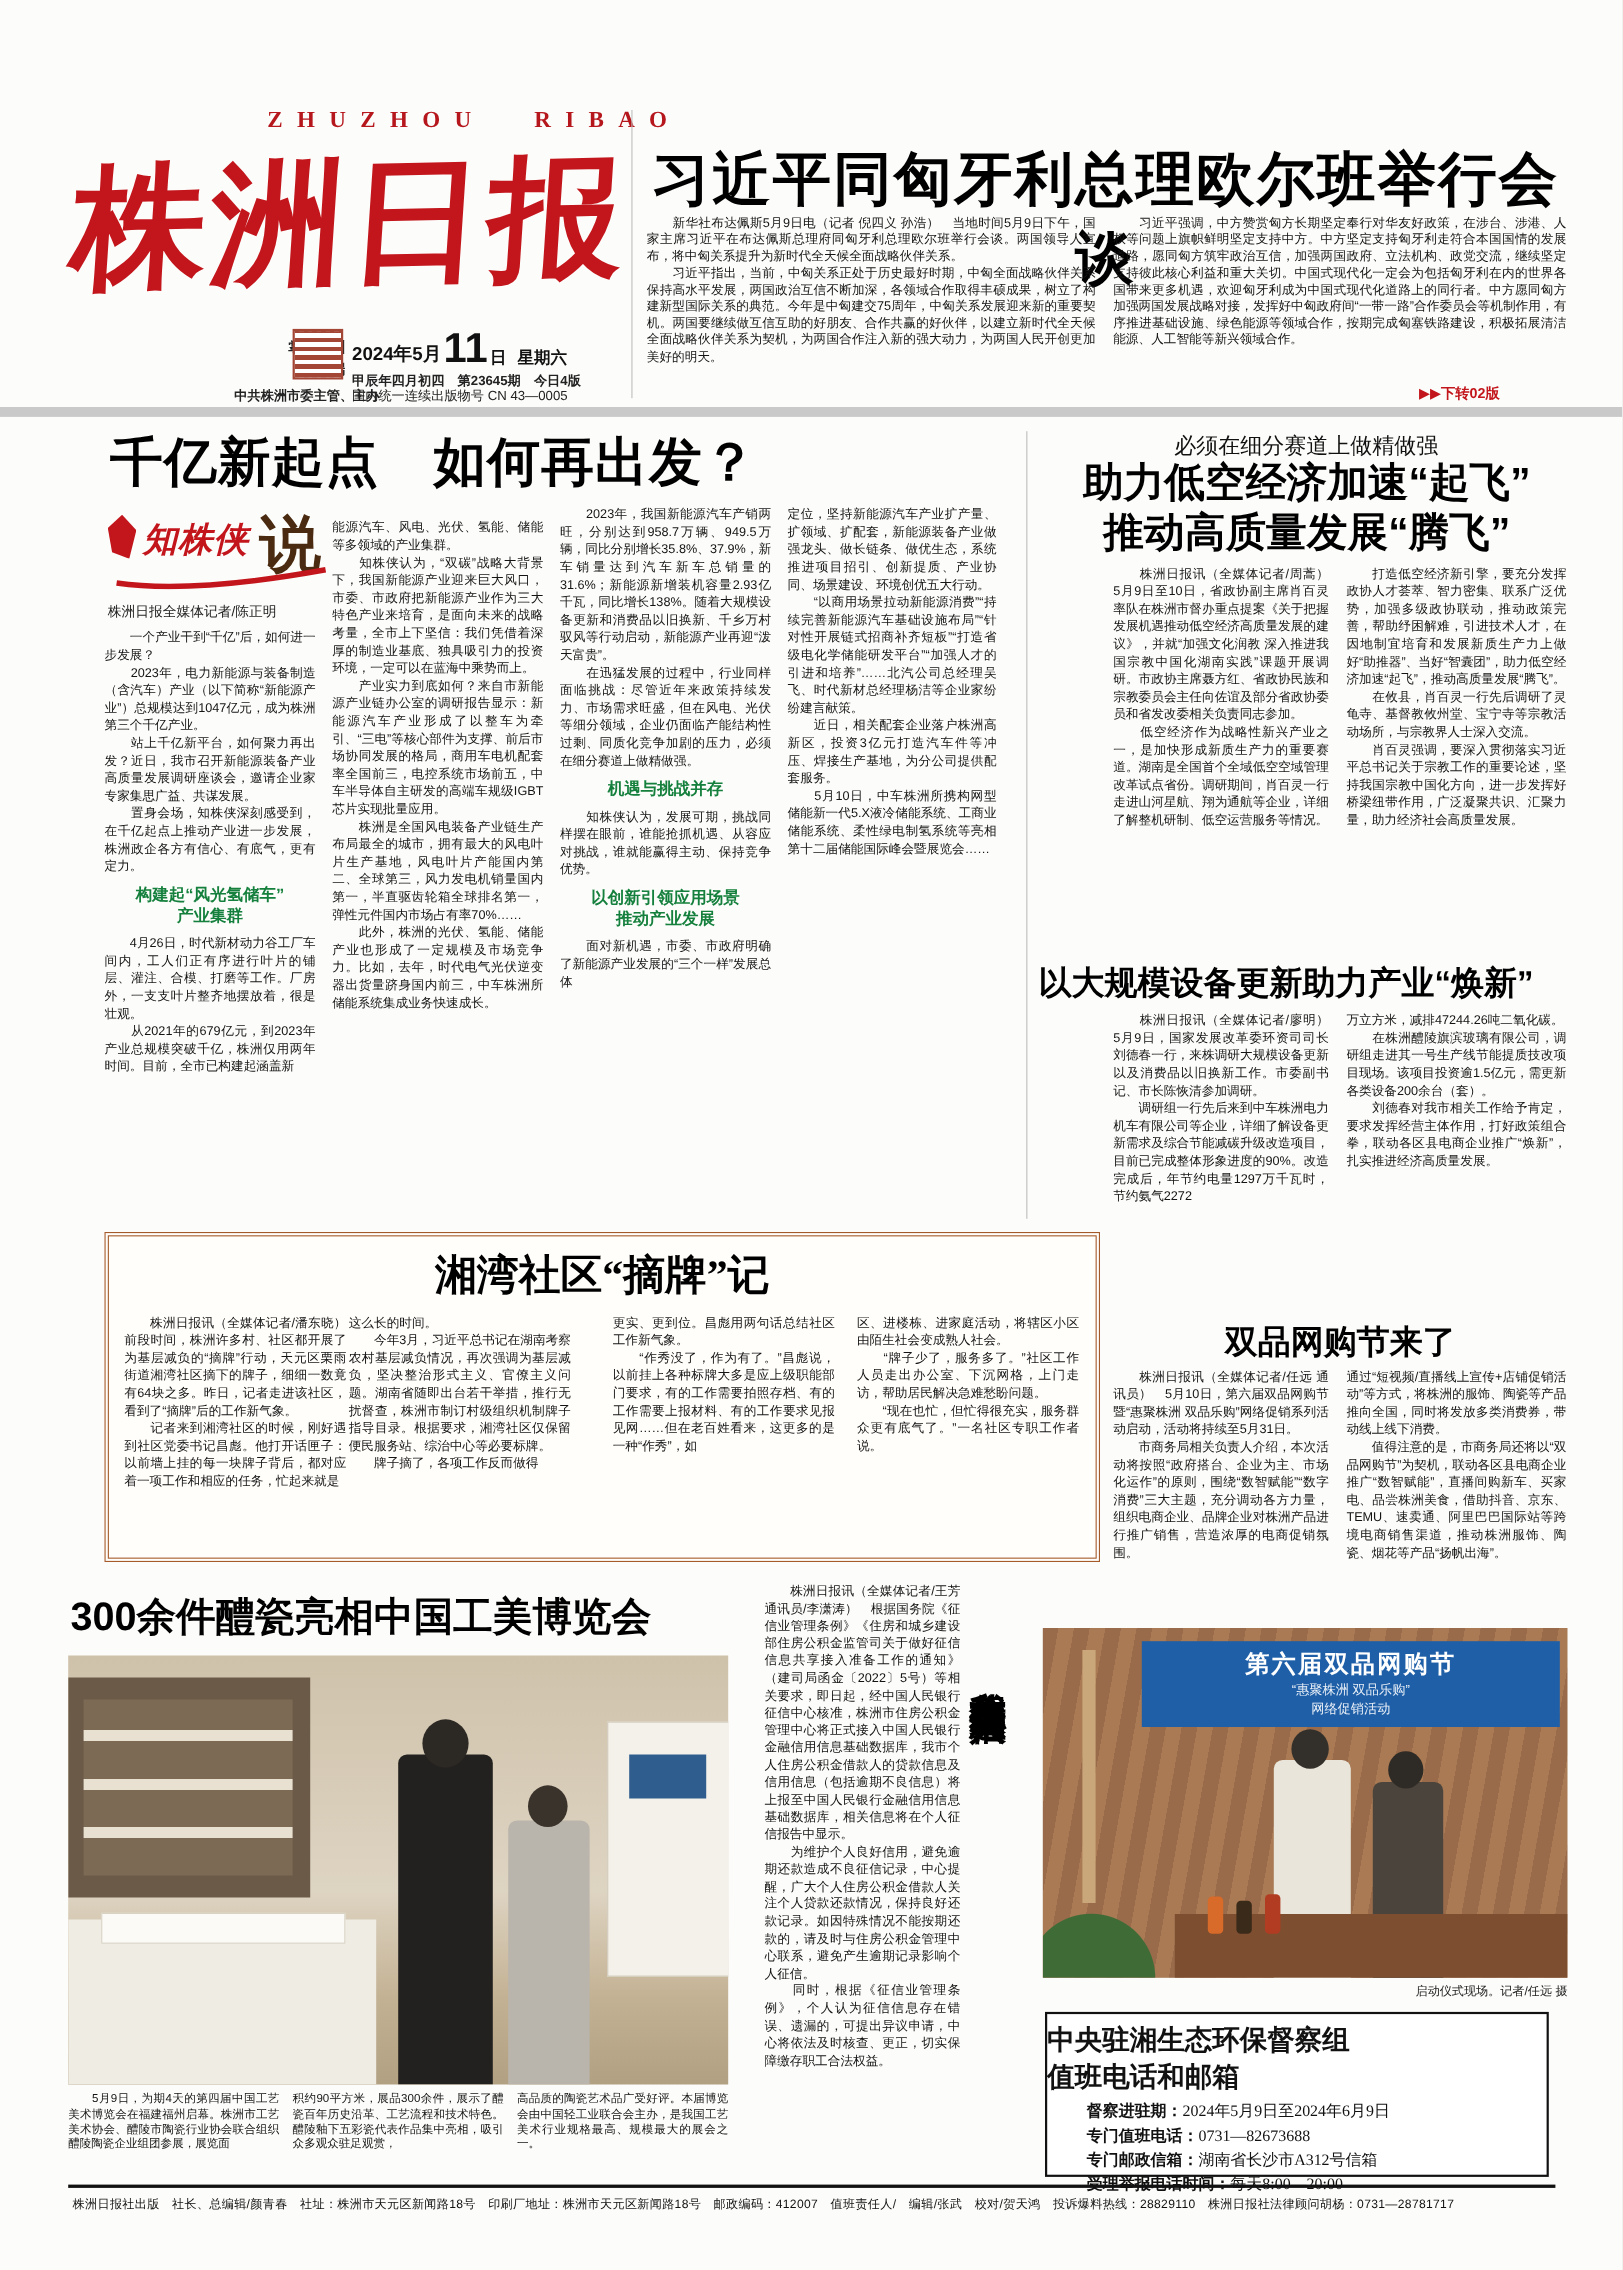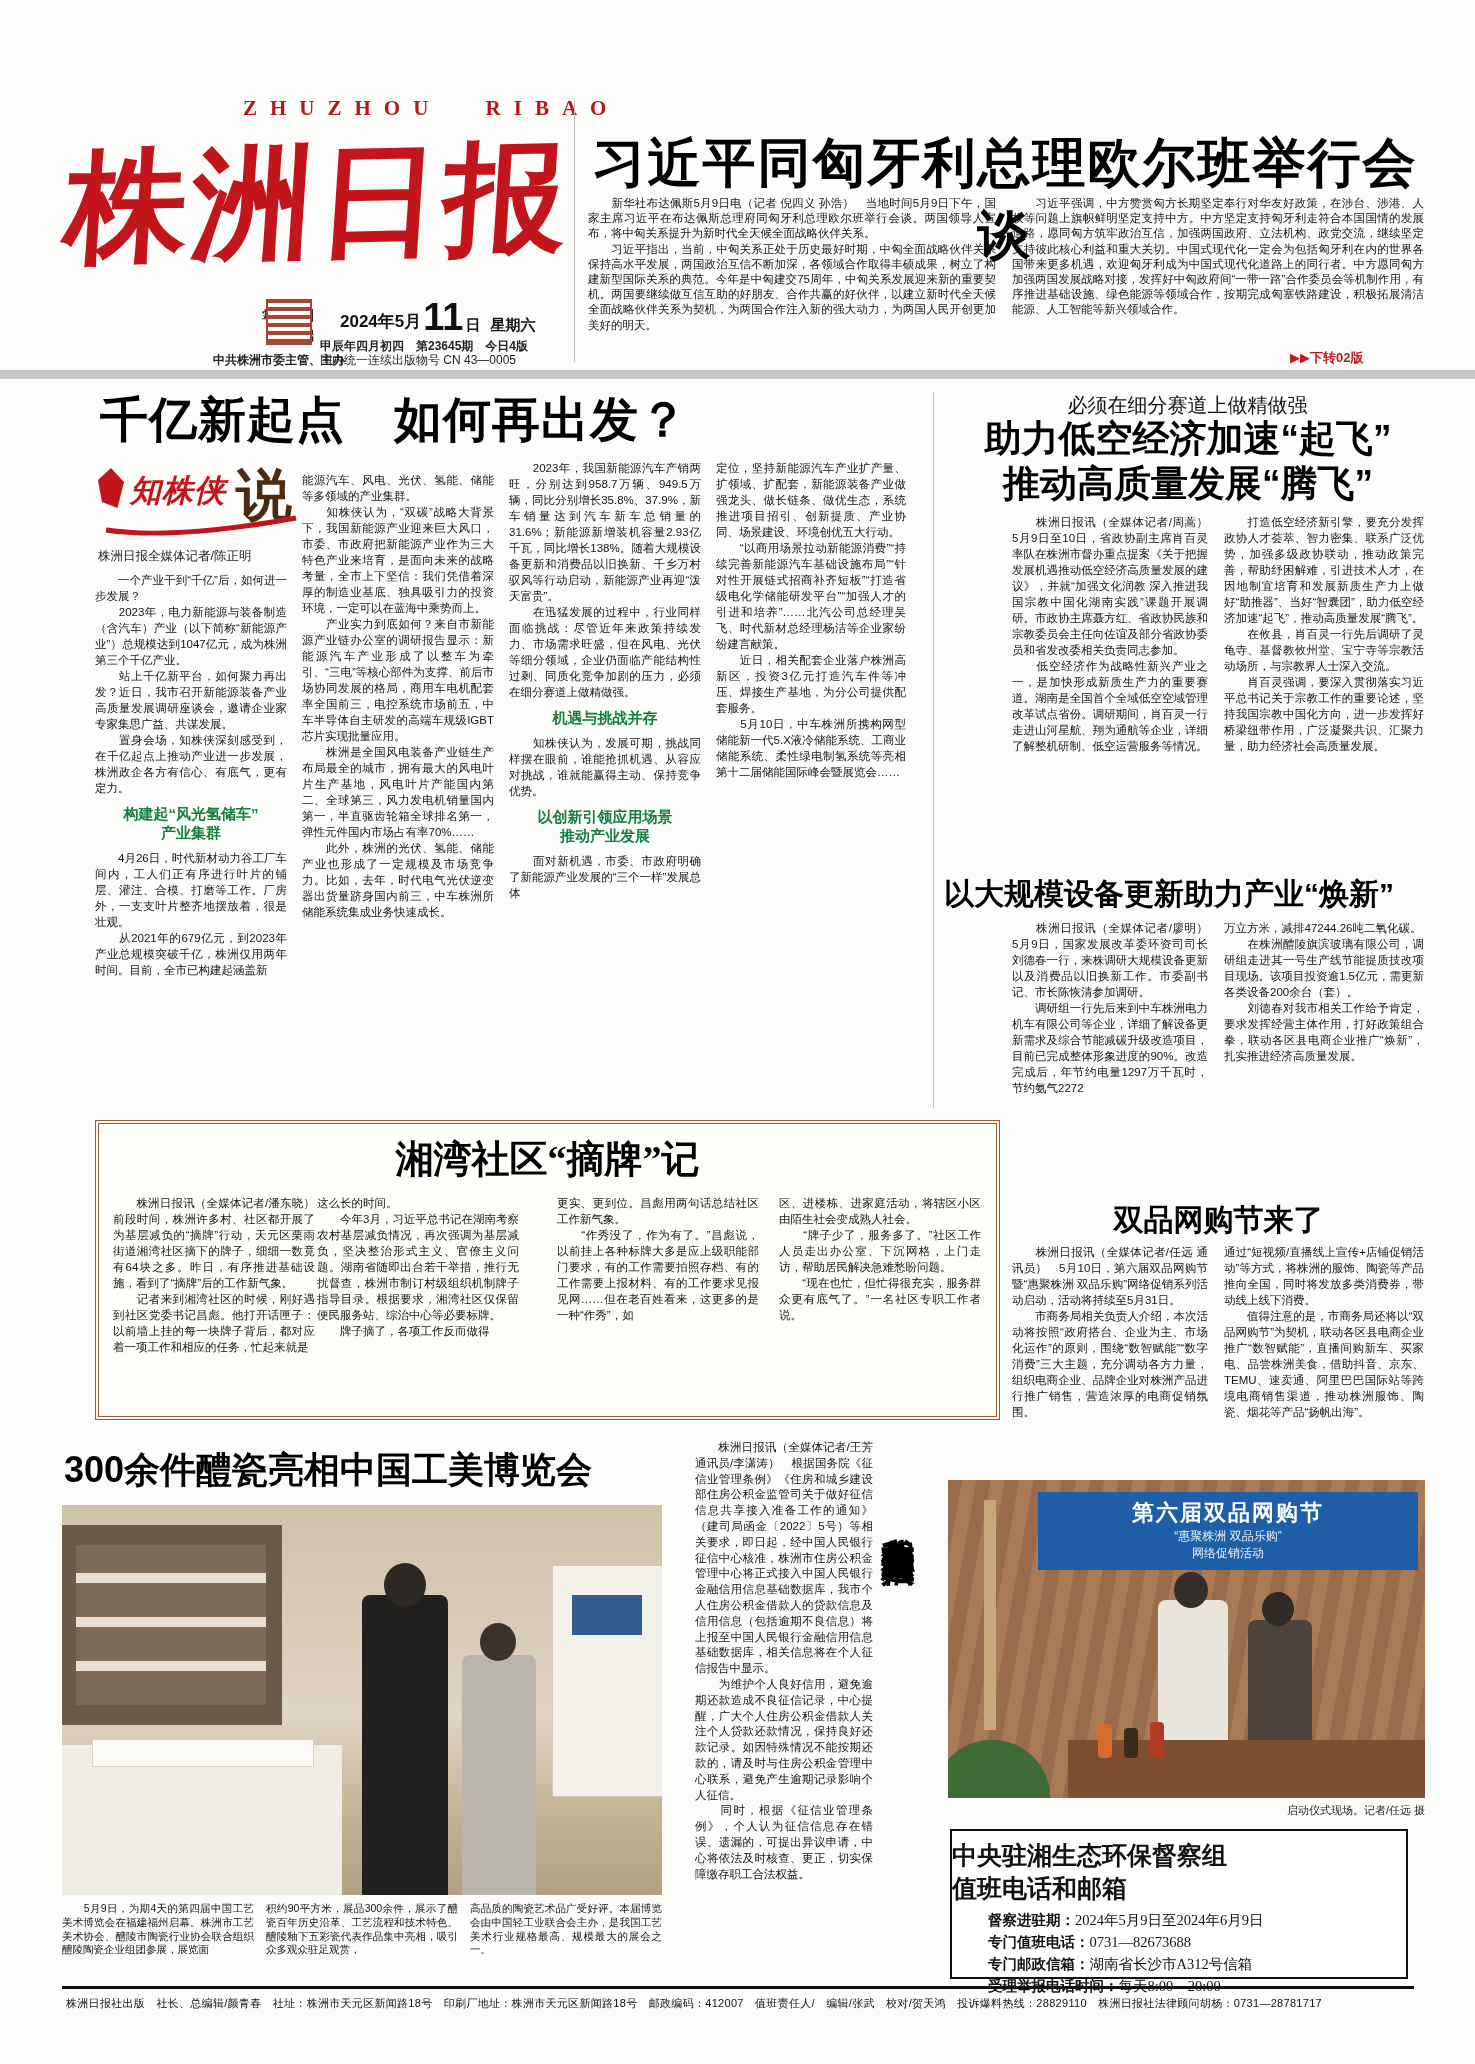--- a/index.html
+++ b/index.html
@@ -47,21 +47,21 @@
   <div class="abs brand-cn" style="left:66px;top:140px;width:520px;">株洲日报</div>
 
   <div class="abs" style="left:224px;top:300px;width:90px;text-align:right;font-size:13px;font-weight:bold;line-height:20px;color:#222;padding-top:6px;">
     <div>掌上株洲</div>
     <div>客户端</div>
   </div>
   <div class="abs qr" style="left:266px;top:299px;"></div>
 
   <div class="abs" style="left:320px;top:298px;width:250px;">
     <div style="display:flex;align-items:flex-start;">
-      <span style="font-size:17px;font-weight:bold;padding-top:12px;margin-left:20px;">2024年5月</span>
+      <span style="font-size:17px;font-weight:bold;padding-top:12px;">2024年5月</span>
       <span style="font-size:38px;font-weight:bold;line-height:38px;padding:0 2px;">11</span>
       <span style="font-size:15px;font-weight:bold;padding-top:18px;">日</span>
       <span style="font-size:15px;font-weight:bold;padding:18px 0 0 10px;">星期六</span>
     </div>
     <div class="issue" style="margin-top:2px;font-weight:bold;">甲辰年四月初四　第23645期　今日4版</div>
   </div>
   <div class="abs issue" style="left:213px;top:352px;font-weight:bold;">中共株洲市委主管、主办</div>
   <div class="abs issue" style="left:320px;top:352px;">国内统一连续出版物号 CN 43—0005</div>
 
   <div class="abs vrule" style="left:574px;top:100px;height:262px;"></div>
@@ -131,21 +131,21 @@
   <div class="abs headline" style="left:913px;top:874px;width:512px;text-align:center;font-size:30px;">以大规模设备更新助力产业“焕新”</div>
   <div class="abs jtext" style="left:1012px;top:920px;width:196px;height:276px;">　　株洲日报讯（全媒体记者/廖明）　5月9日，国家发展改革委环资司司长刘德春一行，来株调研大规模设备更新以及消费品以旧换新工作。市委副书记、市长陈恢清参加调研。
 　　调研组一行先后来到中车株洲电力机车有限公司等企业，详细了解设备更新需求及综合节能减碳升级改造项目，目前已完成整体形象进度的90%。改造完成后，年节约电量1297万千瓦时，节约氨气2272</div>
   <div class="abs jtext" style="left:1224px;top:920px;width:200px;height:276px;">万立方米，减排47244.26吨二氧化碳。
 　　在株洲醴陵旗滨玻璃有限公司，调研组走进其一号生产线节能提质技改项目现场。该项目投资逾1.5亿元，需更新各类设备200余台（套）。
 　　刘德春对我市相关工作给予肯定，要求发挥经营主体作用，打好政策组合拳，联动各区县电商企业推广“焕新”，扎实推进经济高质量发展。</div>
 
   <div class="abs" style="left:95px;top:1120px;width:905px;height:300px;border:4px double #a55a2a;box-sizing:border-box;background:#fffefb;">
     <div class="headline" style="margin-top:10px;text-align:center;font-size:38px;font-family:'Liberation Serif','DejaVu Serif',serif;">湘湾社区“摘牌”记</div>
     <div style="position:relative;height:224px;margin:10px 14px 0 14px;">
-      <div class="abs jtext" style="left:0;top:0;width:202px;height:220px;">　　株洲日报讯（全媒体记者/潘东晓）　前段时间，株洲许多村、社区都开展了为基层减负的“摘牌”行动，天元区栗雨街道湘湾社区摘下的牌子，细细一数竟有64块之多。昨日，有序推进基础设施，看到了“摘牌”后的工作新气象。
+      <div class="abs jtext" style="left:0;top:0;width:202px;height:220px;">　　株洲日报讯（全媒体记者/潘东晓）　前段时间，株洲许多村、社区都开展了为基层减负的“摘牌”行动，天元区栗雨街道湘湾社区摘下的牌子，细细一数竟有64块之多。昨日，记者走进该社区，看到了“摘牌”后的工作新气象。
 　　记者来到湘湾社区的时候，刚好遇到社区党委书记昌彪。他打开话匣子：以前墙上挂的每一块牌子背后，都对应着一项工作和相应的任务，忙起来就是</div>
       <div class="abs jtext" style="left:204px;top:0;width:202px;height:220px;">这么长的时间。
 　　今年3月，习近平总书记在湖南考察农村基层减负情况，再次强调为基层减负，坚决整治形式主义、官僚主义问题。湖南省随即出台若干举措，推行无扰督查，株洲市制订村级组织机制牌子指导目录。根据要求，湘湾社区仅保留便民服务站、综治中心等必要标牌。
 　　牌子摘了，各项工作反而做得</div>
       <div class="abs jtext" style="left:444px;top:0;width:202px;height:220px;">更实、更到位。昌彪用两句话总结社区工作新气象。
 　　“作秀没了，作为有了。”昌彪说，以前挂上各种标牌大多是应上级职能部门要求，有的工作需要拍照存档、有的工作需要上报材料、有的工作要求见报见网……但在老百姓看来，这更多的是一种“作秀”，如</div>
       <div class="abs jtext" style="left:666px;top:0;width:202px;height:220px;">区、进楼栋、进家庭活动，将辖区小区由陌生社会变成熟人社会。
 　　“牌子少了，服务多了。”社区工作人员走出办公室、下沉网格，上门走访，帮助居民解决急难愁盼问题。
 　　“现在也忙，但忙得很充实，服务群众更有底气了。”一名社区专职工作者说。</div>
     </div>

